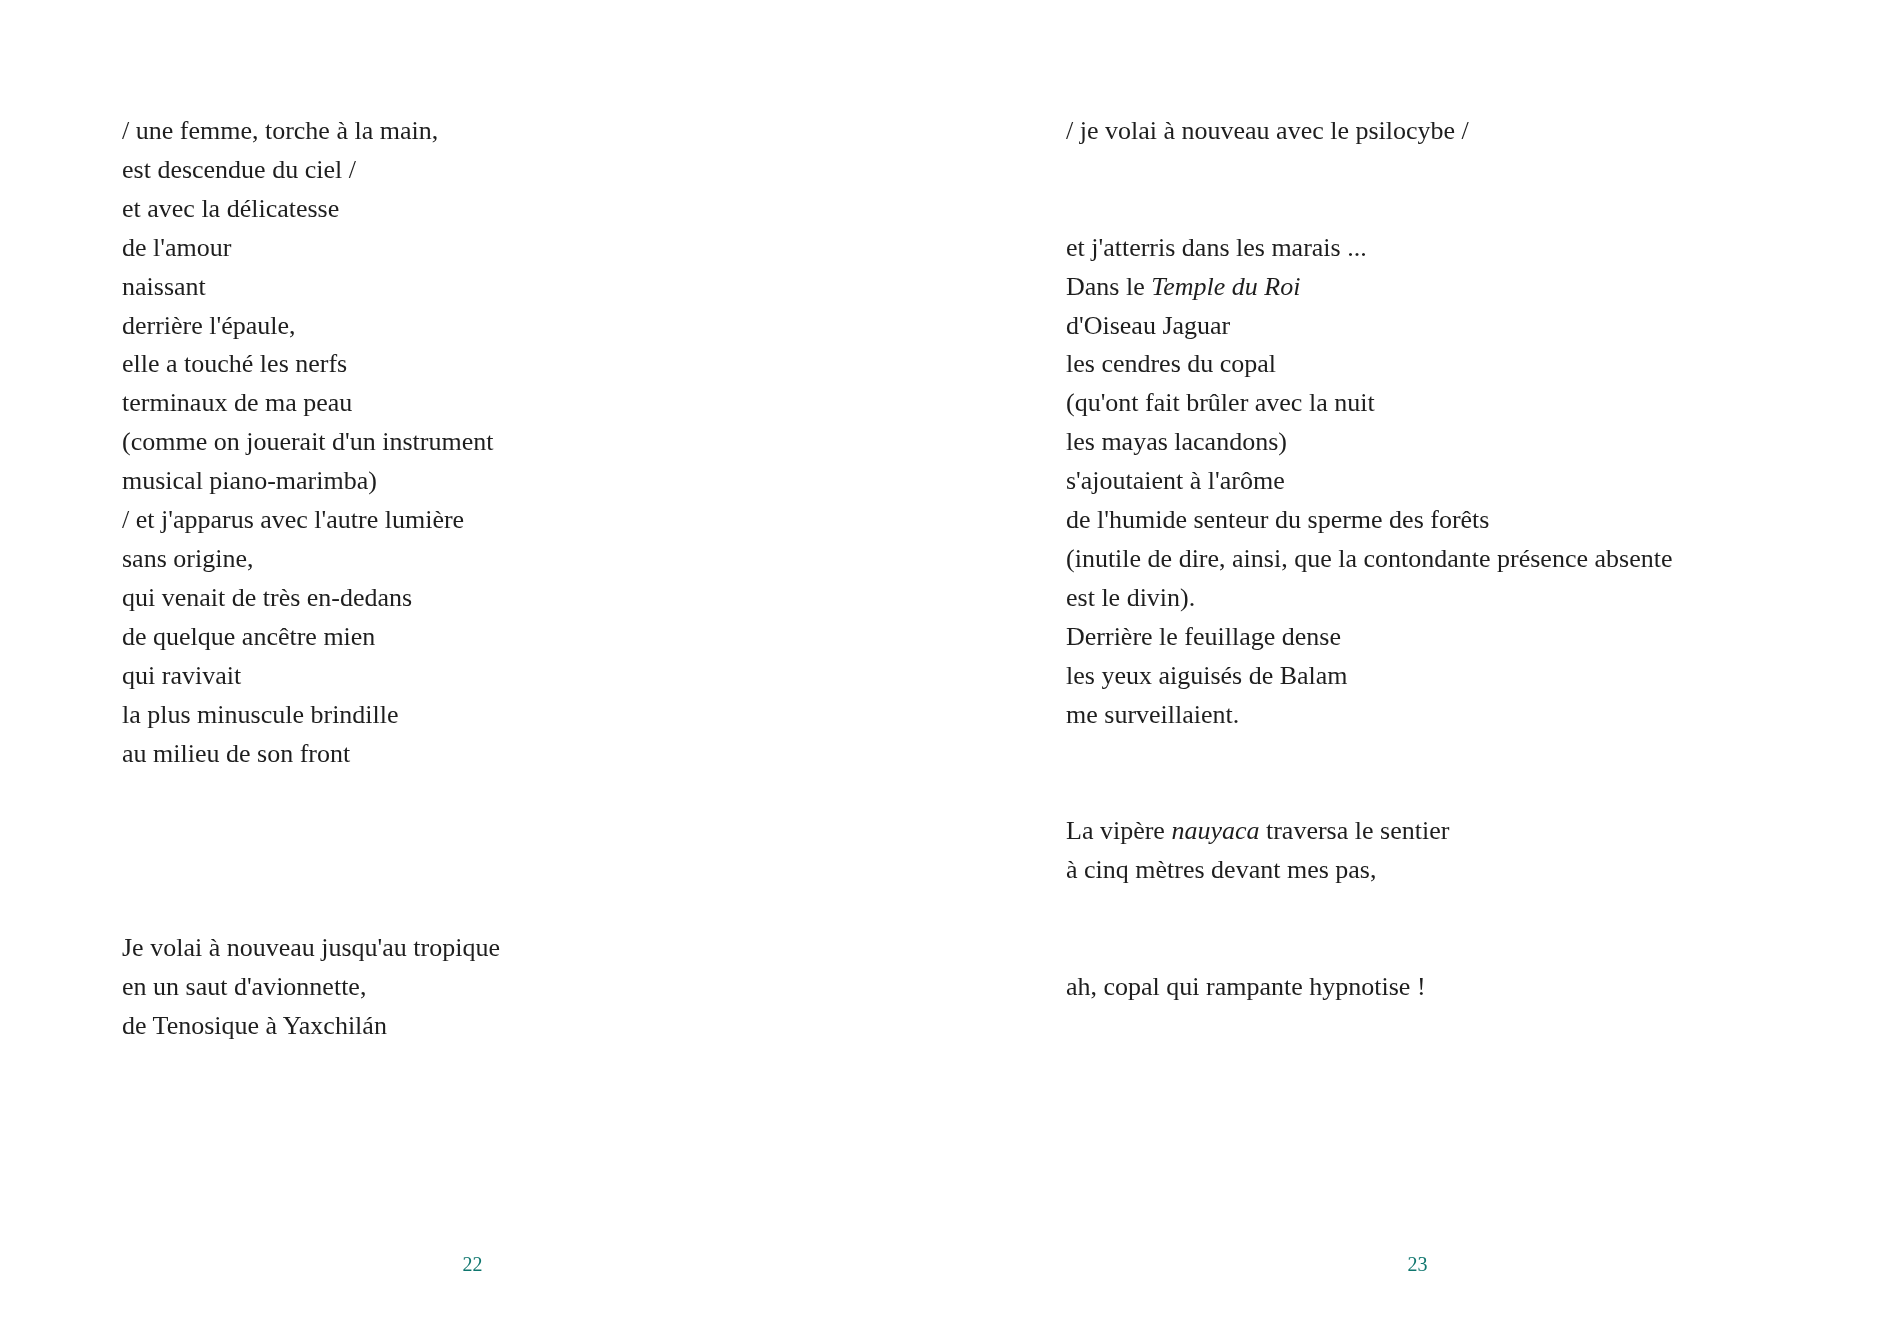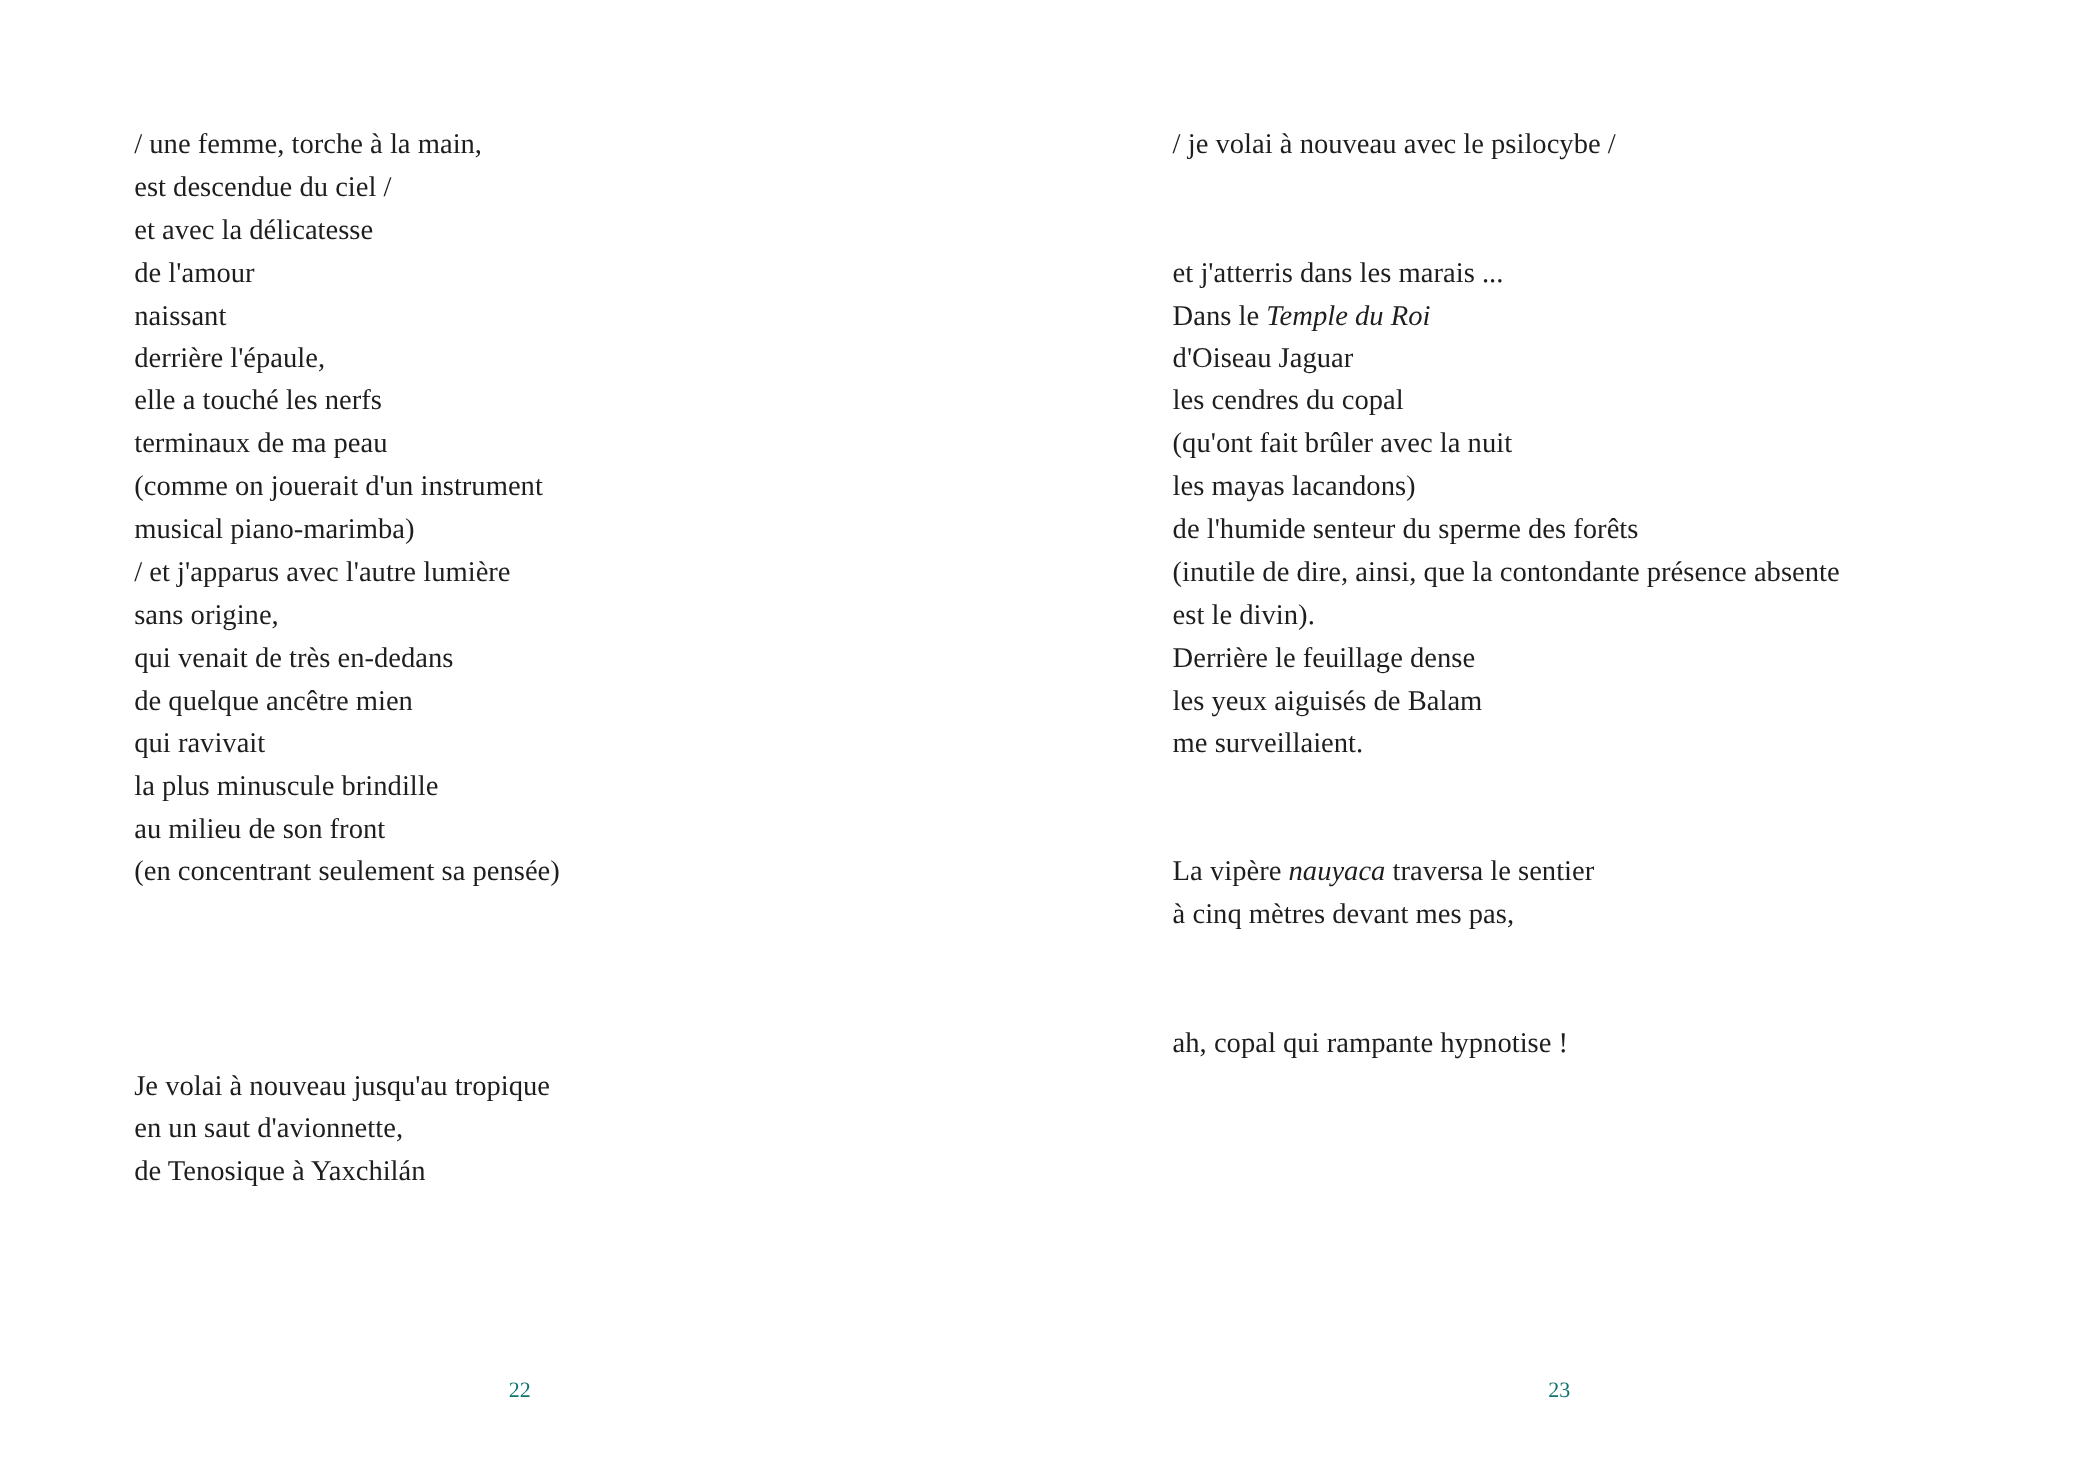--- a/index.html
+++ b/index.html
@@ -71,21 +71,20 @@
         <div class="line"><span>terminaux de ma peau</span></div>
         <div class="line"><span>(comme on jouerait d'un instrument</span></div>
         <div class="line"><span>musical piano-marimba)</span></div>
         <div class="line"><span>/ et j'apparus avec l'autre lumière</span></div>
         <div class="line"><span>sans origine,</span></div>
         <div class="line"><span>qui venait de très en-dedans</span></div>
         <div class="line"><span>de quelque ancêtre mien</span></div>
         <div class="line"><span>qui ravivait</span></div>
         <div class="line"><span>la plus minuscule brindille</span></div>
         <div class="line"><span>au milieu de son front</span></div>
-        <div class="line"><span>(en concentrant seulement sa pensée)</span></div>
         <div class="line">&nbsp;</div>
         <div class="line">&nbsp;</div>
         <div class="line">&nbsp;</div>
         <div class="line">&nbsp;</div>
         <div class="line"><span>Je volai à nouveau jusqu'au tropique</span></div>
         <div class="line"><span>en un saut d'avionnette,</span></div>
         <div class="line"><span>de Tenosique à Yaxchilán</span></div>
       </div>
     <div class="folio">22</div>
   </section>
@@ -94,20 +93,21 @@
     <div class="poem">
         <div class="line"><span>/ je volai à nouveau avec le psilocybe /</span></div>
         <div class="line">&nbsp;</div>
         <div class="line">&nbsp;</div>
         <div class="line"><span>et j'atterris dans les marais ...</span></div>
         <div class="line"><span>Dans le </span><em>Temple du Roi</em></div>
         <div class="line"><span>d'Oiseau Jaguar</span></div>
         <div class="line"><span>les cendres du copal</span></div>
         <div class="line"><span>(qu'ont fait brûler avec la nuit</span></div>
         <div class="line"><span>les mayas lacandons)</span></div>
+        <div class="line"><span>s'ajoutaient à l'arôme</span></div>
         <div class="line"><span>de l'humide senteur du sperme des forêts</span></div>
         <div class="line"><span>(inutile de dire, ainsi, que la contondante présence absente</span></div>
         <div class="line"><span>est le divin).</span></div>
         <div class="line"><span>Derrière le feuillage dense</span></div>
         <div class="line"><span>les yeux aiguisés de Balam</span></div>
         <div class="line"><span>me surveillaient.</span></div>
         <div class="line">&nbsp;</div>
         <div class="line">&nbsp;</div>
         <div class="line"><span>La vipère </span><em>nauyaca</em><span> traversa le sentier</span></div>
         <div class="line"><span>à cinq mètres devant mes pas,</span></div>

